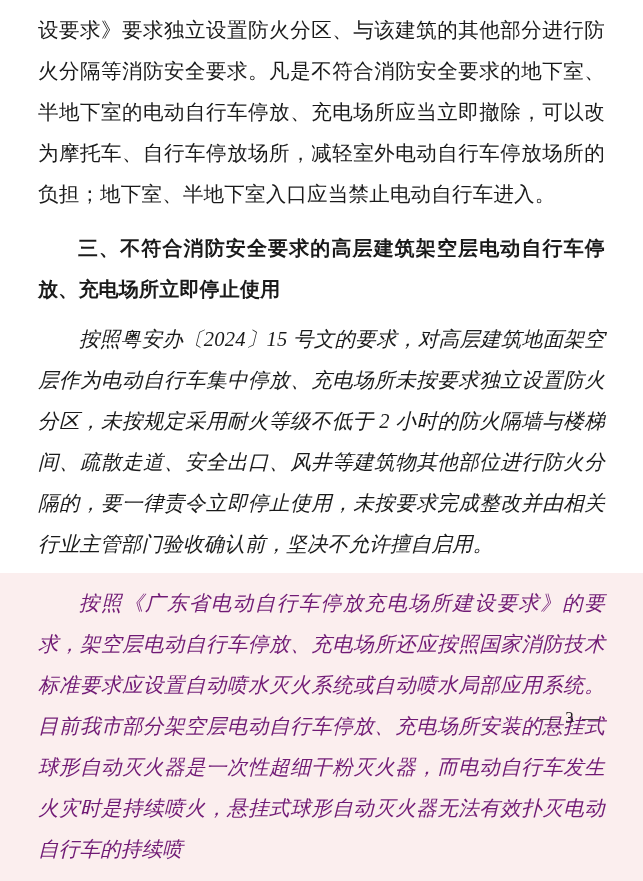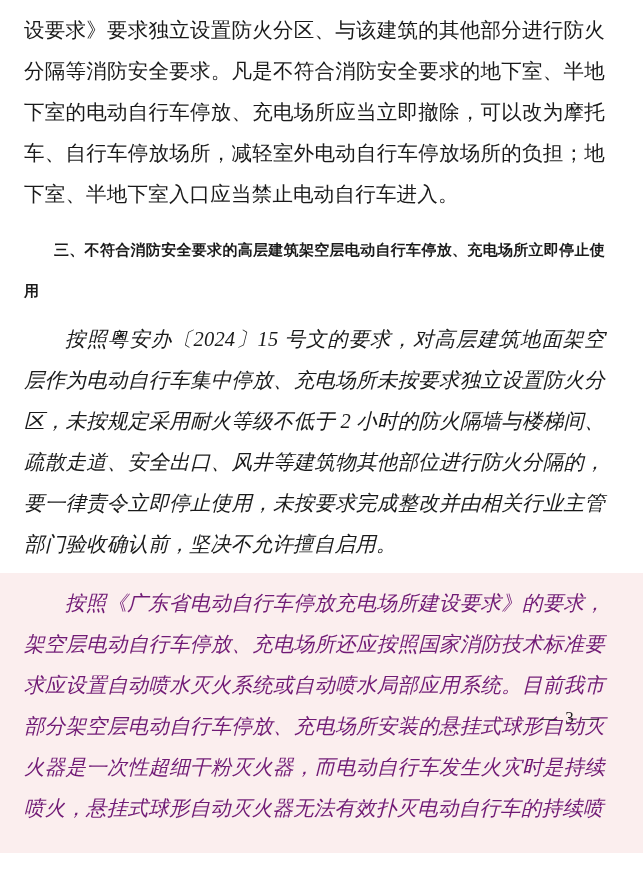--- a/index.html
+++ b/index.html
@@ -13,43 +13,43 @@
     font-family: "Liberation Serif", "DejaVu Serif", serif;
     color: #1a1a1a;
     position: relative;
     overflow: hidden;
   }
   .page {
     position: relative;
     width: 643px;
     height: 746px;
     box-sizing: border-box;
-    padding: 10px 38px 0 24px;
+    padding: 10px 38px 0 38px;
   }
   .para {
     font-size: 20.5px;
     line-height: 41px;
     text-align: justify;
     text-justify: inter-ideograph;
     letter-spacing: 0.2px;
     margin: 0;
   }
   .para.indent {
     text-indent: 2em;
     font-style: italic;
   }
   .heading {
-    font-size: 15px;
+    font-size: 20px;
     line-height: 41px;
     font-weight: bold;
     text-align: justify;
     text-justify: inter-ideograph;
     text-indent: 2em;
     margin: 0;
-    font-family: Liberation Sans, sans-serif;
+    font-family: Liberation Mono, monospace;
     letter-spacing: 0.2px;
   }
   .spacer-sm { height: 14px; }
   .spacer-xs { height: 8px; }
   .highlight-block {
     background: #fbeeee;
     margin: 0 -38px;
     padding: 10px 38px 24px 38px;
   }
   .highlight-block .para {

